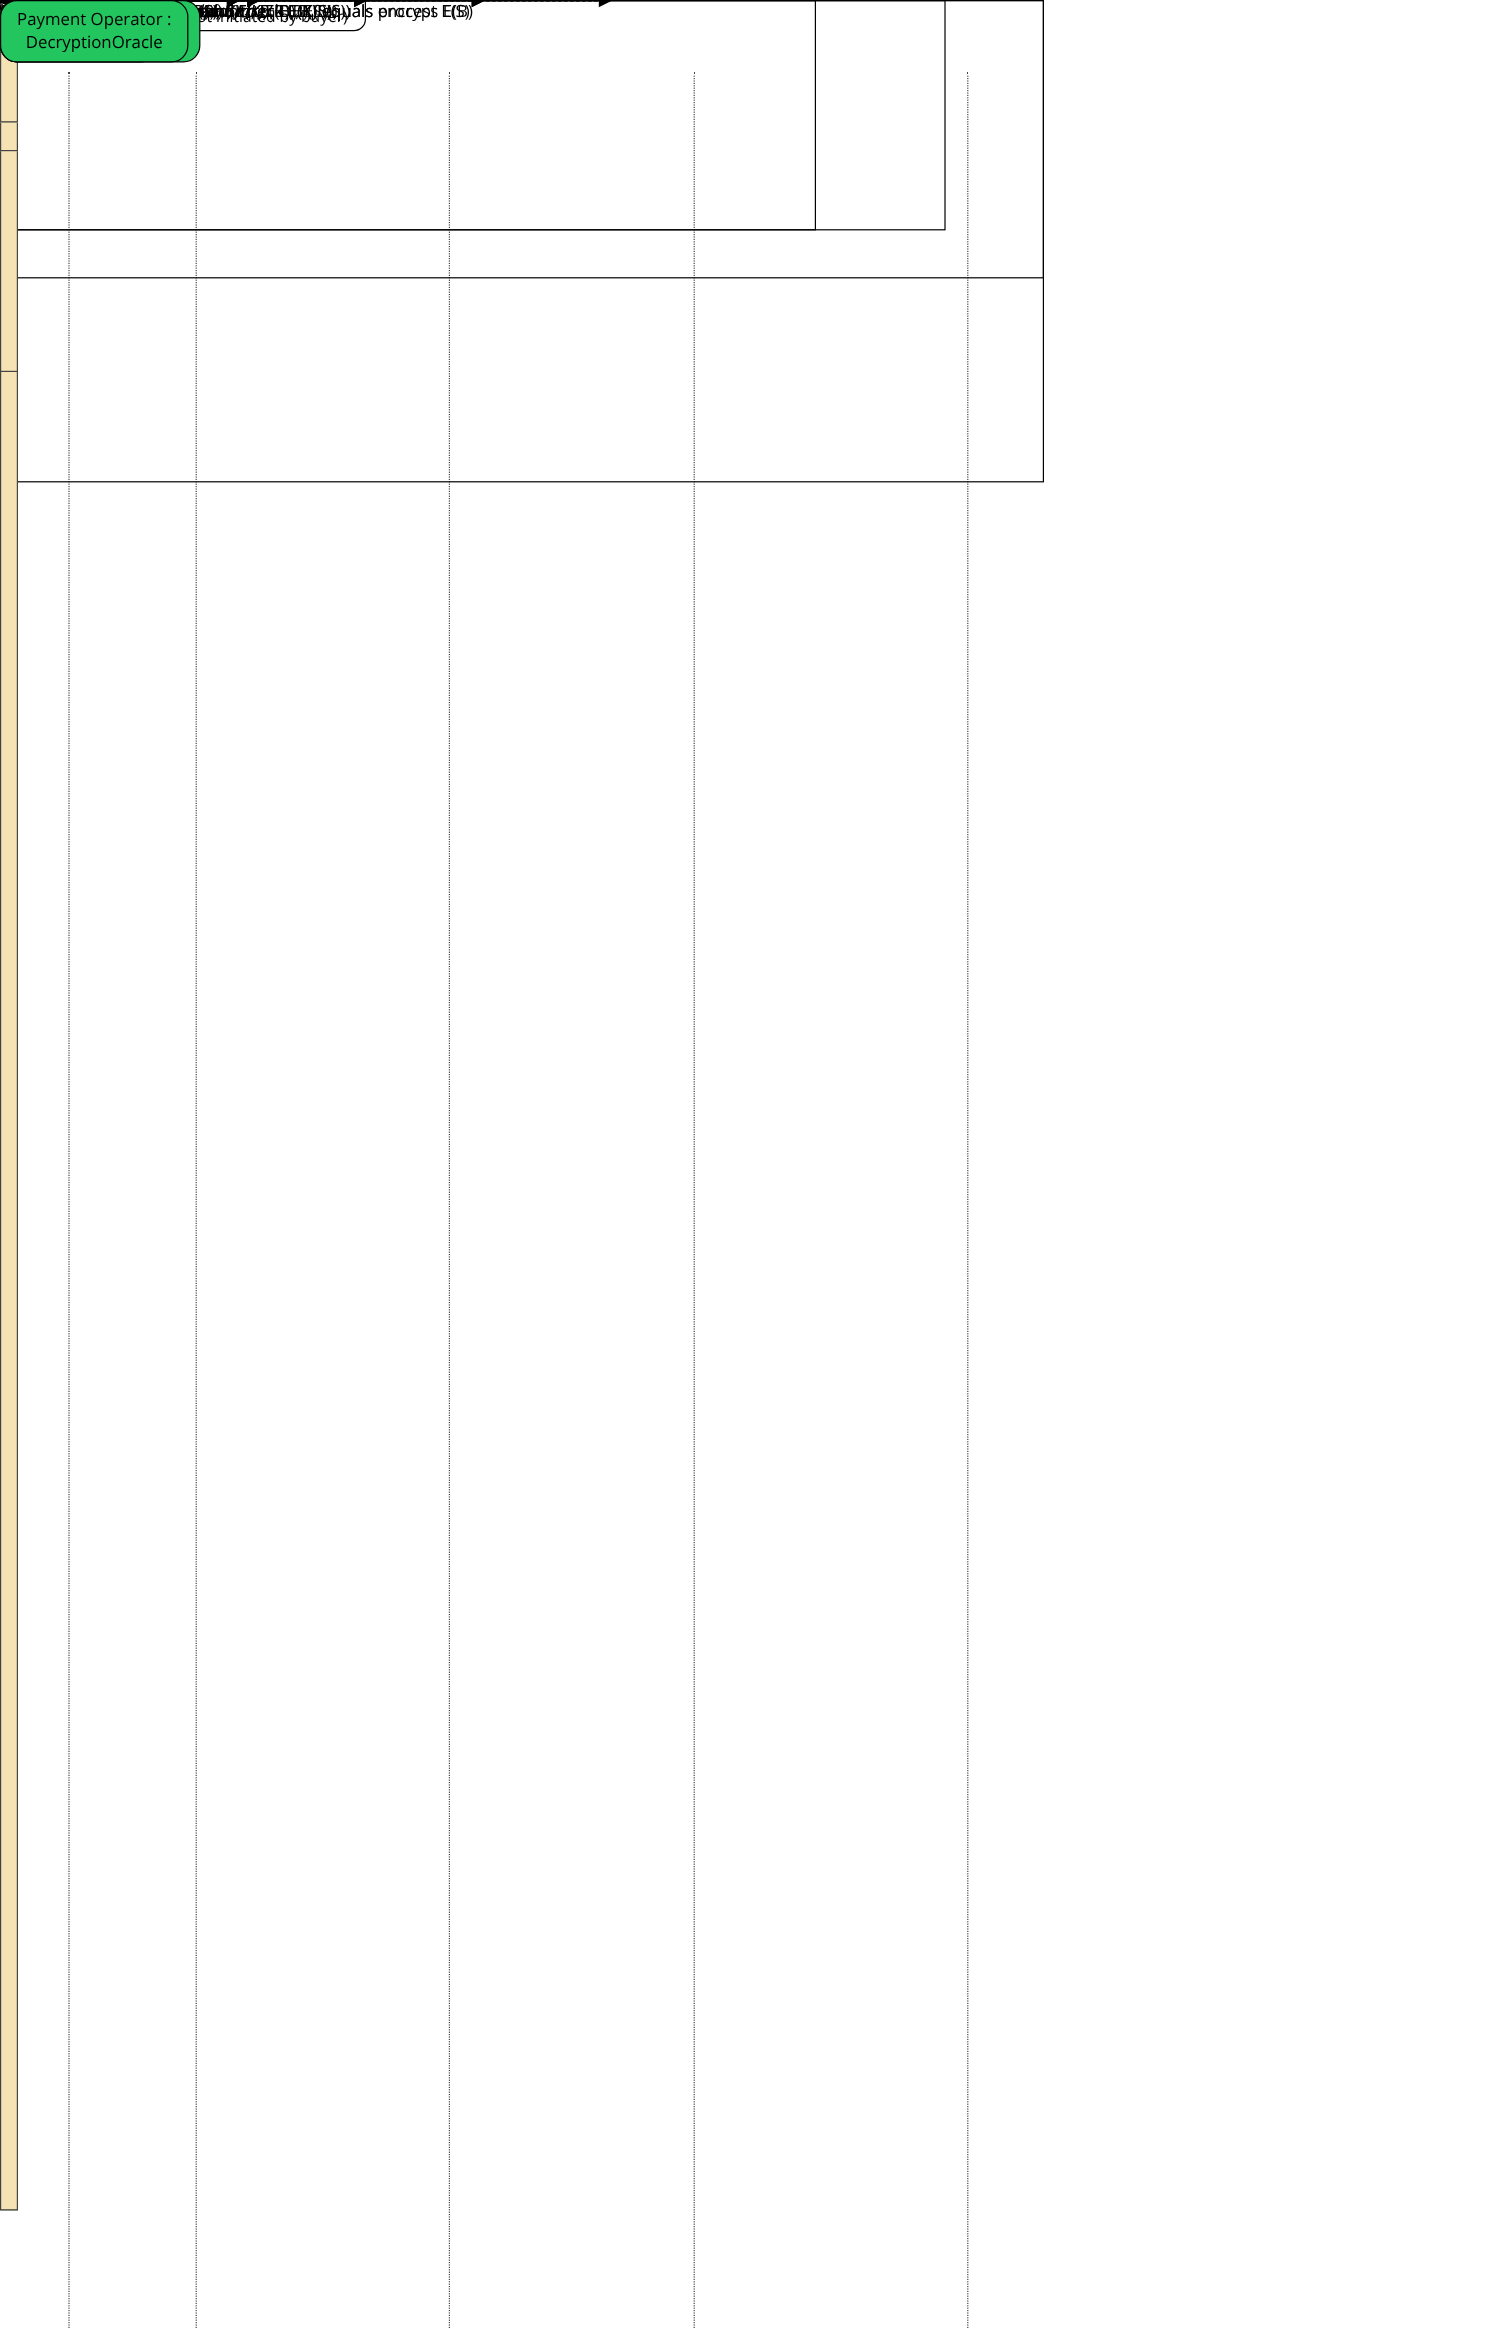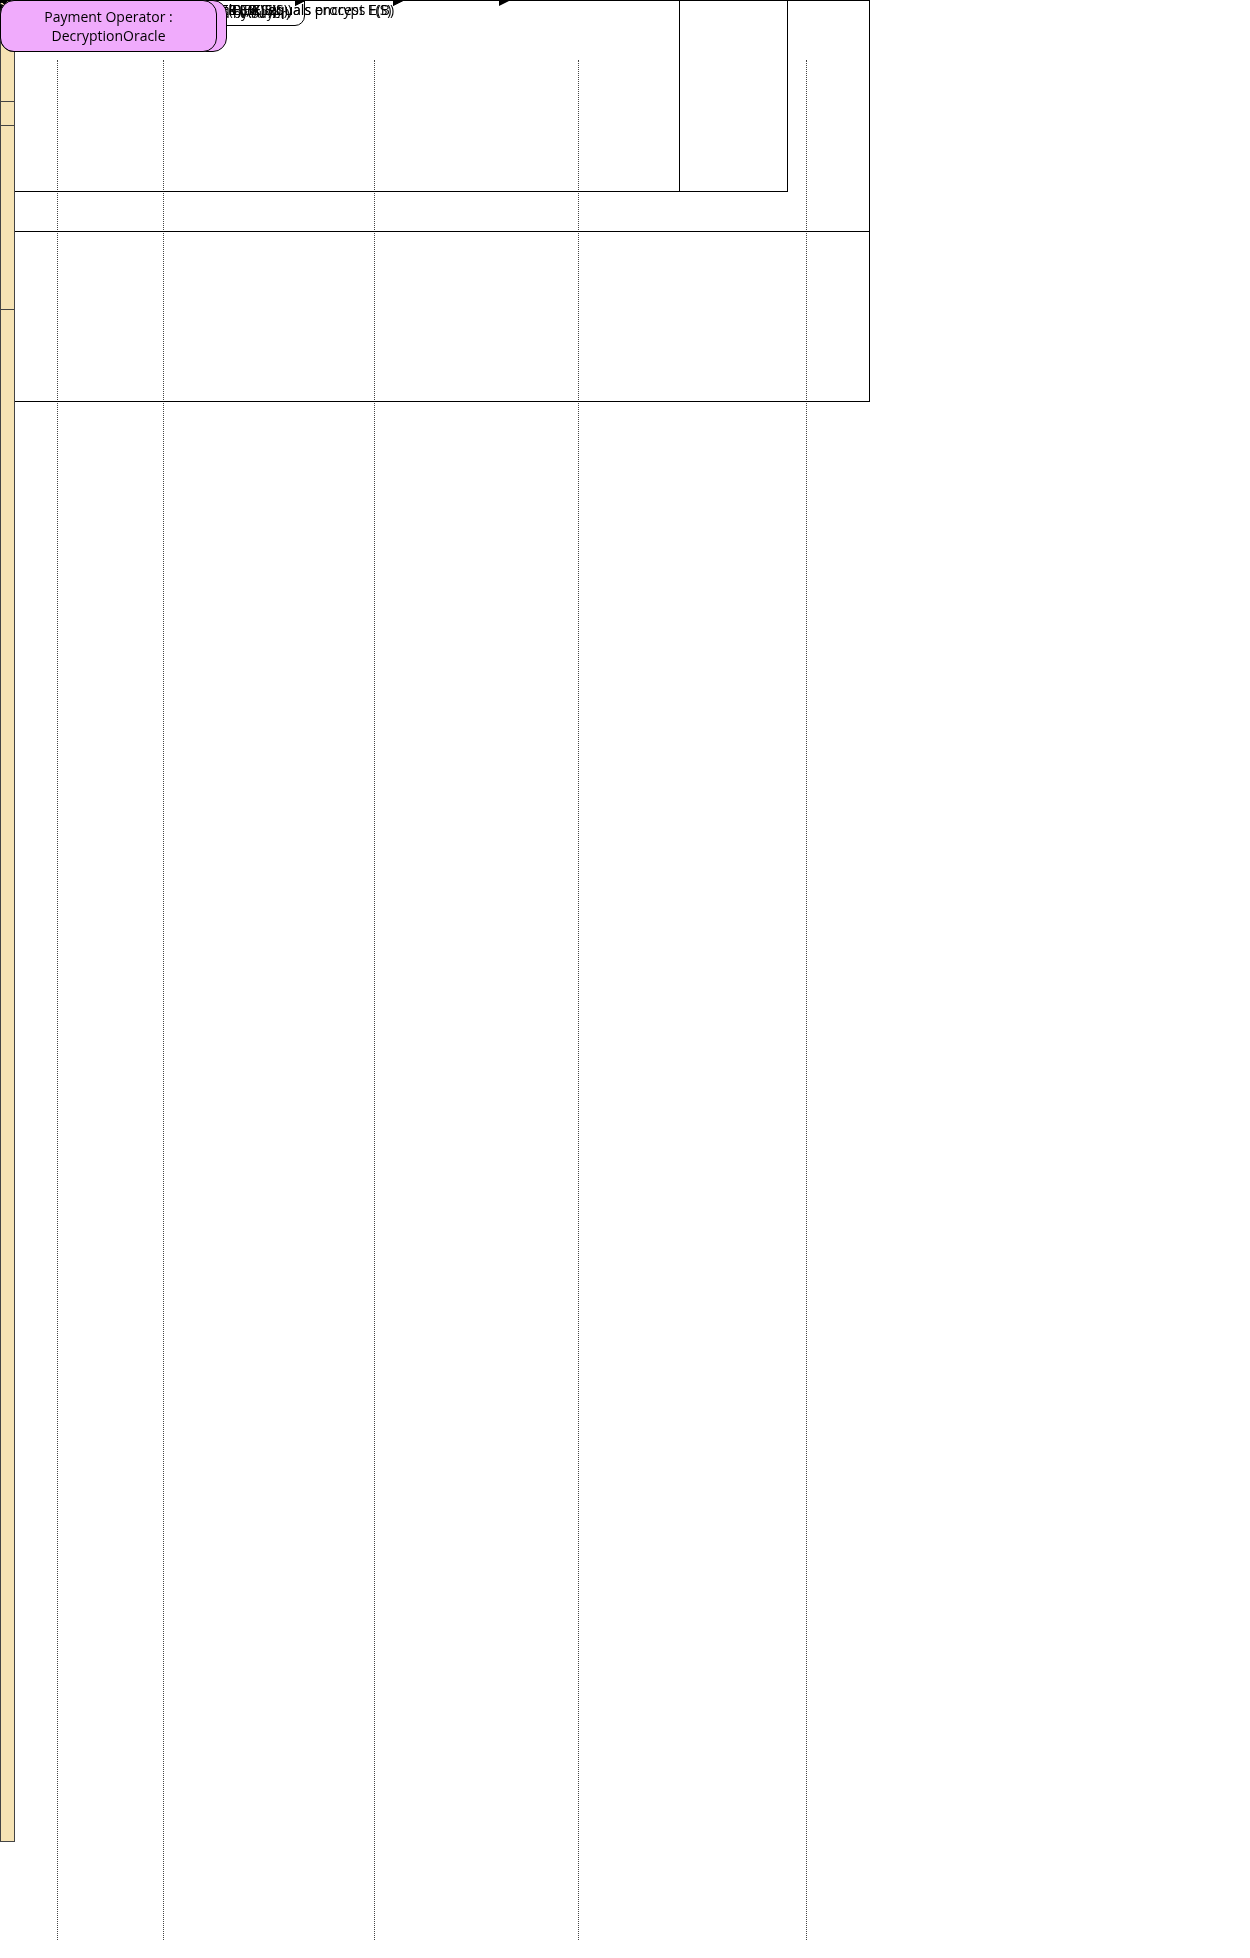--- a/index.html
+++ b/index.html
@@ -1,16 +1,16 @@
 <!DOCTYPE html>
 <html><head>
 <meta charset="utf-8">
 <style>
 body{margin:0;font-family:"Open Sans",Helvetica,Arial,sans-serif;font-size:14px;background:#fff;color:#000}
-.participant{position:absolute;border:1px solid #000;border-radius:14px;text-align:center;padding:6px 30px;background:#f0abfc;z-index:6}
+.participant{position:absolute;border:1px solid #000;border-radius:14px;text-align:center;padding:6px 0;background:#22c55e;z-index:6}
 .participant.underline{text-decoration:underline}
 .lifeline{position:absolute;border-left:1px dotted #444;top:60px;height:1880px;z-index:1}
 .activation{position:absolute;width:13px;border:1px solid #444;z-index:3}
 .activation.blue{background:#a6cfe6}
 .activation.ylw{background:#f6e3b4}
 .msg{position:absolute;height:0;border-top:1px solid #000;z-index:4}
 .msg.dash{border-top:1px dashed #000}
 .msg .head{position:absolute;right:-1px;top:-5px;width:0;height:0;border-top:5px solid transparent;border-bottom:5px solid transparent;border-left:10px solid #000}
 .msg.left .head{left:-1px;right:auto;border-left:none;border-right:10px solid #000}
 .msg.dash .head{border-top:4px solid transparent;border-bottom:4px solid transparent;border-left:8px solid #000;right:-1px;top:-4px}

